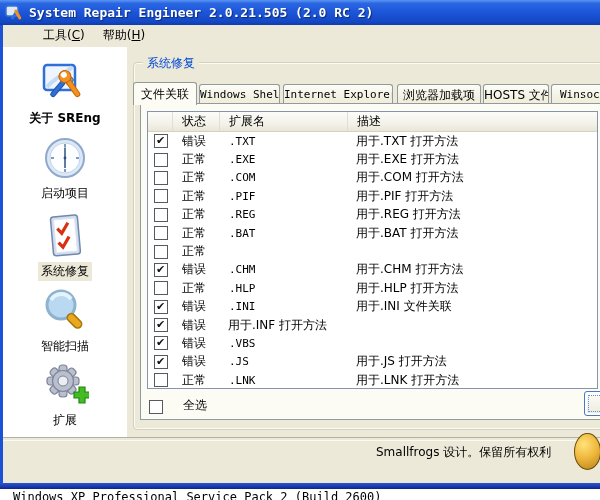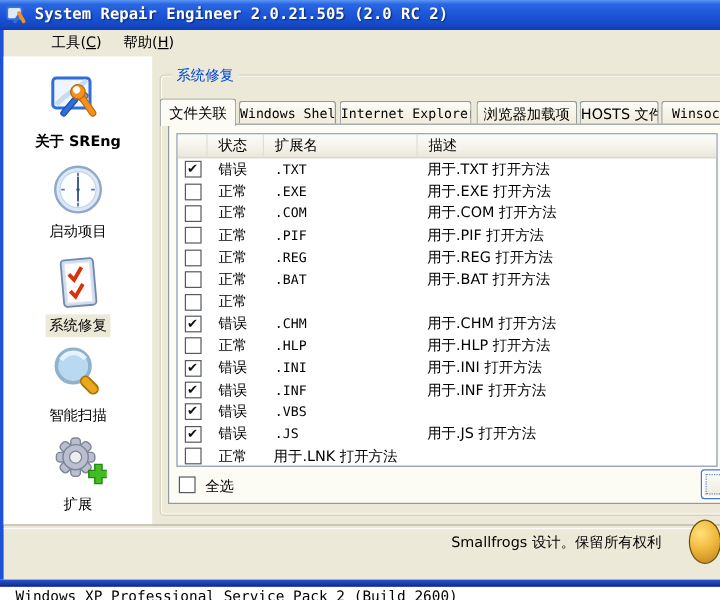--- a/index.html
+++ b/index.html
@@ -54,21 +54,21 @@
   .thead .hc{box-sizing:border-box;border-right:1px solid #e2dfd2;padding-left:9px;white-space:nowrap;overflow:hidden;}
   .trow{display:flex;height:18.4px;align-items:center;}
   .c0{width:25px;flex:0 0 auto;display:flex;justify-content:center;}
   .c1{width:47px;flex:0 0 auto;box-sizing:border-box;padding-left:9px;}
   .c2{width:128px;flex:0 0 auto;box-sizing:border-box;padding-left:9px;
       font-family:"DejaVu Sans Mono","Liberation Mono",monospace;font-size:11px;}
   .c3{flex:1;box-sizing:border-box;padding-left:8px;white-space:nowrap;overflow:hidden;}
 
   .cb{display:inline-block;width:12px;height:12px;background:#fff;border:1px solid #565a5e;
       font-size:11px;line-height:11px;text-align:center;font-weight:bold;color:#111;cursor:pointer;}
-  .selall{position:absolute;left:8px;top:293px;display:flex;align-items:flex-start;gap:8px;cursor:pointer;}
+  .selall{position:absolute;left:8px;top:293px;display:flex;align-items:flex-end;gap:20px;cursor:pointer;}
 
   .fix-btn{position:absolute;left:443px;top:287px;width:52px;height:23px;
     border:1px solid #4a76c8;border-radius:3px;background:linear-gradient(180deg,#fdfdfa,#eceadb);
     box-shadow:inset 0 0 0 2px #fdfdfa;cursor:pointer;}
   .fix-btn .focus{position:absolute;left:3px;top:3px;right:3px;bottom:3px;border:1px dotted #6a8cc8;}
 
   
   .status-sep{left:3px;top:437px;width:597px;height:2px;
     border-top:1px solid #b4b0a0;border-bottom:1px solid #fbfaf4;}
   .os-info{left:13px;top:442px;font-family:"DejaVu Sans Mono","Liberation Mono",monospace;
@@ -263,28 +263,27 @@
               <div class="c1">正常</div>
               <div class="c2">.HLP</div>
               <div class="c3">用于.HLP 打开方法</div>
             </div>
             <div class="trow">
               <div class="c0">
                 <span class="cb">✔</span>
               </div>
               <div class="c1">错误</div>
               <div class="c2">.INI</div>
-              <div class="c3">用于.INI 打开方法</div>
-            </div>
-            <div class="trow">
-              <div class="c0">
-                <span class="cb">✔</span>
-              </div>
-              <div class="c1">错误</div>
-              <div class="c2">.INF</div>
+              <div class="c3">用于.INI 文件关联</div>
+            </div>
+            <div class="trow">
+              <div class="c0">
+                <span class="cb">✔</span>
+              </div>
+              <div class="c1">错误</div>
               <div class="c3">用于.INF 打开方法</div>
             </div>
             <div class="trow">
               <div class="c0">
                 <span class="cb">✔</span>
               </div>
               <div class="c1">错误</div>
               <div class="c2">.VBS</div>
             </div>
             <div class="trow">
@@ -293,20 +292,21 @@
               </div>
               <div class="c1">错误</div>
               <div class="c2">.JS</div>
               <div class="c3">用于.JS 打开方法</div>
             </div>
             <div class="trow">
               <div class="c0">
                 <span class="cb"></span>
               </div>
               <div class="c1">正常</div>
+              <div class="c2">.LNK</div>
               <div class="c3">用于.LNK 打开方法</div>
             </div>
           </div>
       </div>
 
       <div class="selall">
         <span class="cb"></span>
         <span>全选</span>
       </div>
 

